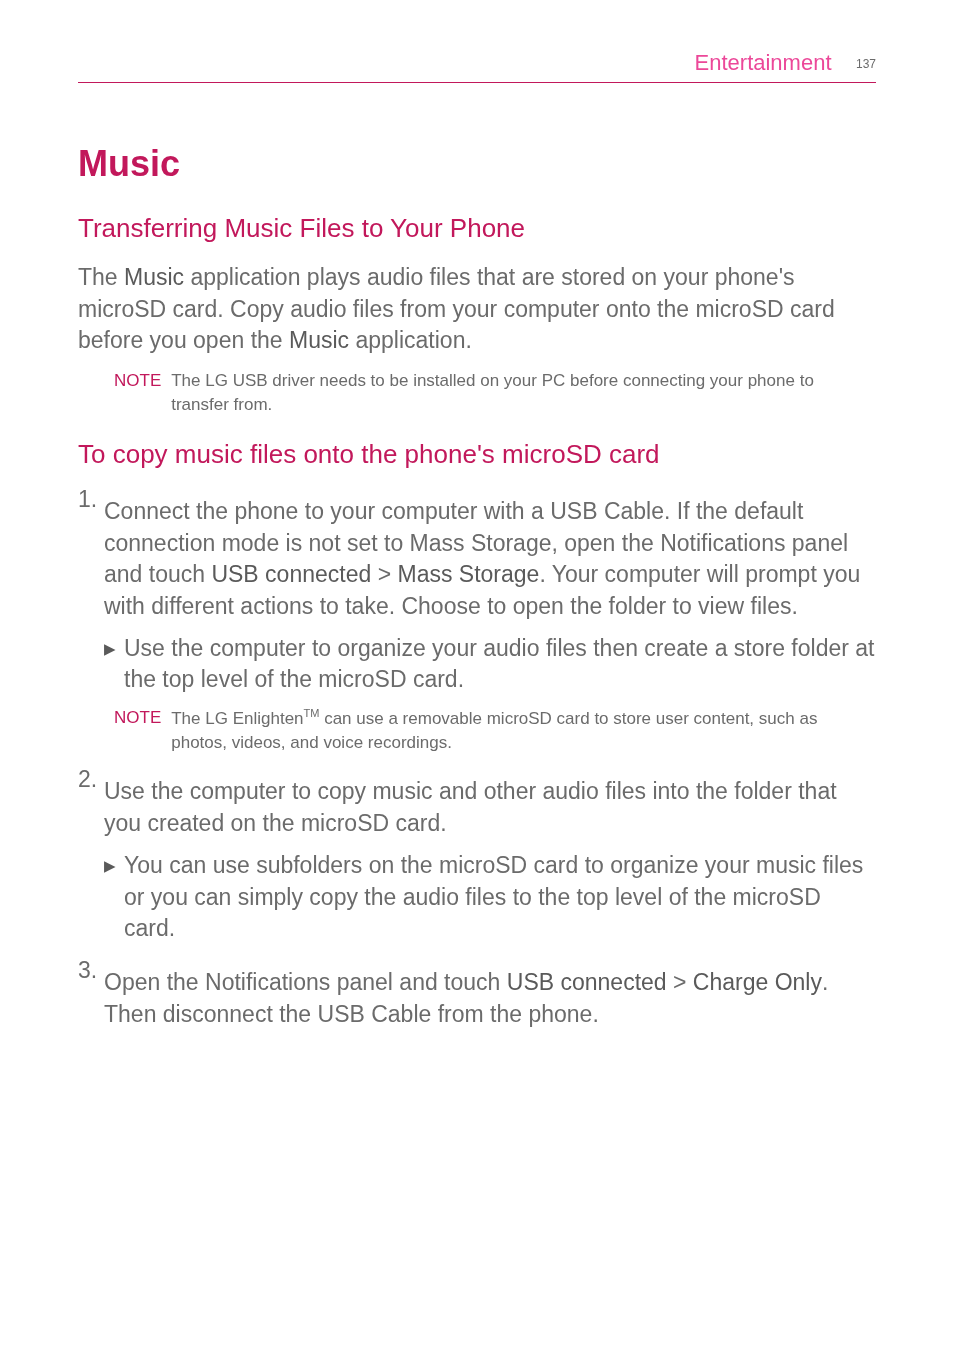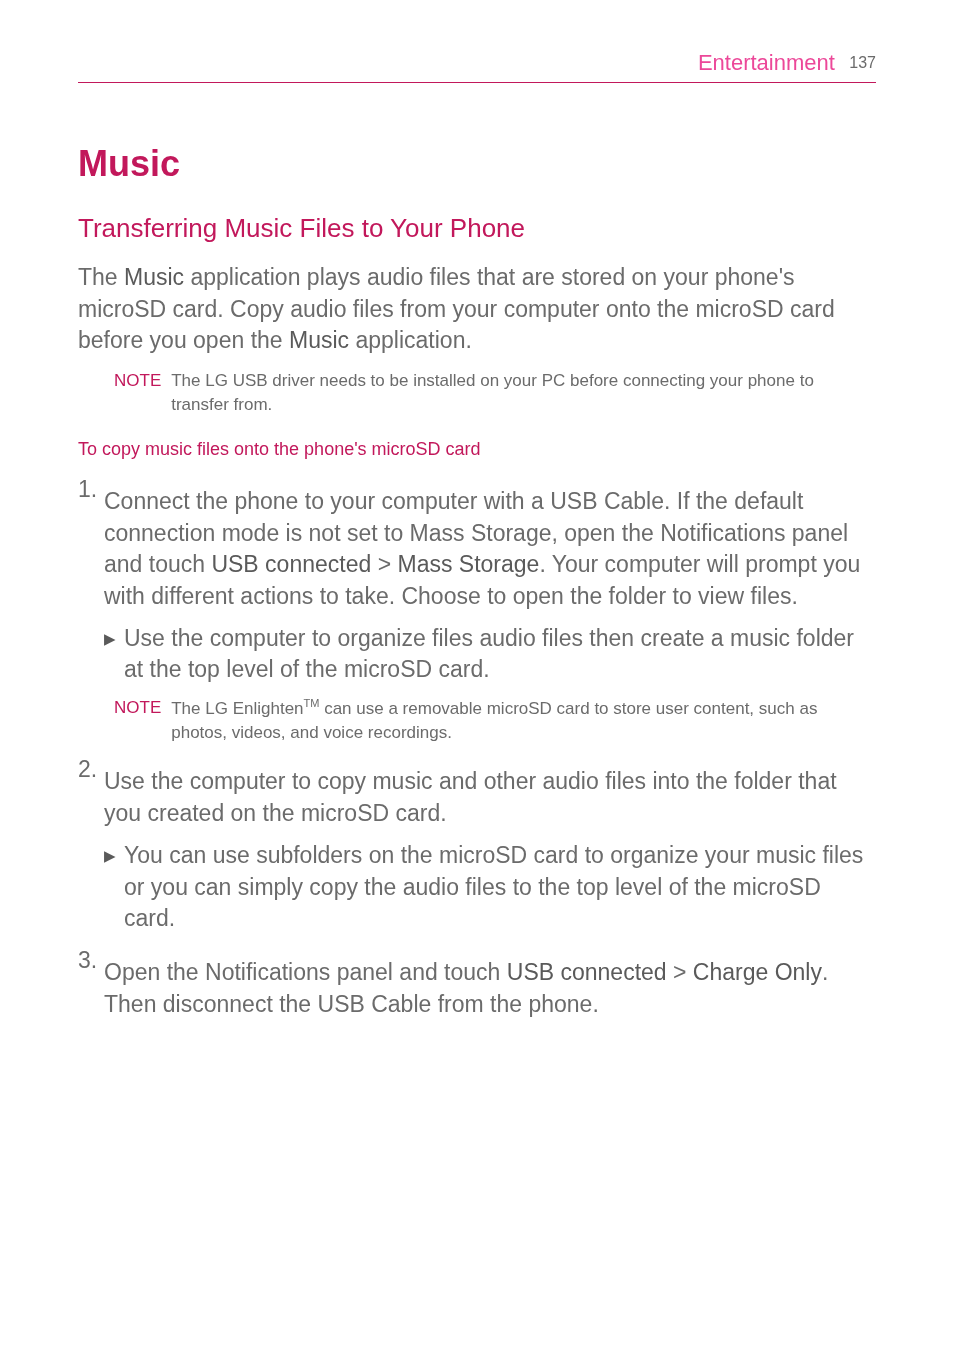--- a/index.html
+++ b/index.html
@@ -23,40 +23,40 @@
       margin-bottom: 60px;
     }
     .header-title {
       color: #ec4899;
       font-size: 22px;
       font-weight: 400;
       display: inline;
     }
     .page-num {
       color: #6b6b6b;
-      font-size: 16px;
-      margin-left: 10px;
+      font-size: 12px;
+      margin-left: 20px;
       position: relative;
       top: -2px;
     }
     .main-title {
       color: #c2185b;
       font-size: 36px;
       font-weight: bold;
       margin-bottom: 28px;
     }
     .section-title {
       color: #c2185b;
       font-size: 26px;
       font-weight: normal;
       margin-bottom: 18px;
     }
     .subsection-title {
       color: #c2185b;
-      font-size: 18px;
+      font-size: 26px;
       font-weight: 500;
       margin-top: 22px;
       margin-bottom: 14px;
     }
     .body-text {
       font-size: 23px;
       line-height: 1.38;
       color: #6b6b6b;
       margin-bottom: 12px;
     }
@@ -150,21 +150,21 @@
 
 <div class="ol-item">
   <span class="ol-num">1.</span>
   <span class="ol-content">
     <span>Connect the phone to your computer with a USB Cable. If the default connection mode is not set to Mass Storage, open the Notifications panel and touch </span><span class="bold">USB connected</span><span> &gt; </span><span class="bold">Mass Storage</span><span>. Your computer will prompt you with different actions to take. Choose to open the folder to view files.</span>
   </span>
 </div>
 
 <div class="bullet-item">
   <span class="bullet-icon">▶</span>
-  <span class="bullet-content">Use the computer to organize files audio files then create a music folder at the top level of the microSD card.</span>
+  <span class="bullet-content">Use the computer to organize your audio files then create a store folder at the top level of the microSD card.</span>
 </div>
 
 <div class="note-block-inner">
   <span class="note-label">NOTE</span>
   <span class="note-text">
     <span>The LG Enlighten</span><span class="sup">TM</span><span> can use a removable microSD card to store user content, such as photos, videos, and voice recordings.</span>
   </span>
 </div>
 
 <div class="ol-item">

